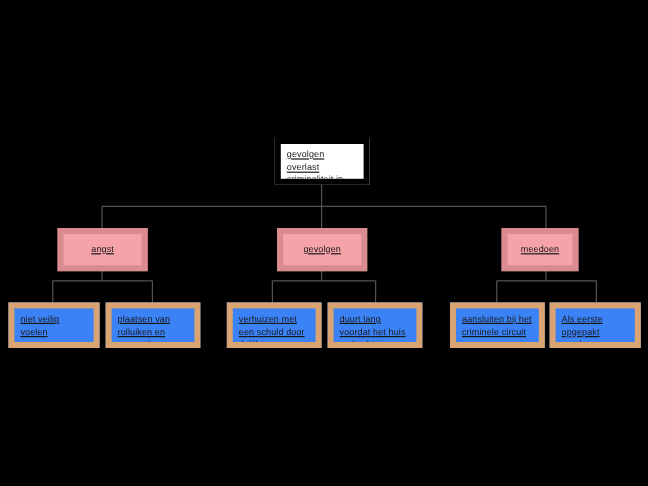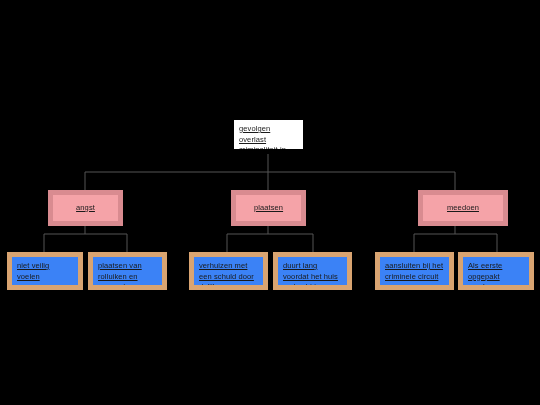--- a/index.html
+++ b/index.html
@@ -90,23 +90,23 @@
   </svg>
 
   <div class="node root" style="left:229px; top:115px; width:79px; height:39px;">
     <span>gevolgen overlast criminaliteit in eigen wijk</span>
   </div>
 
   <div class="node level1" style="left:48px; top:190px; width:75px; height:26px;">
     <span>angst</span>
   </div>
   <div class="node level1" style="left:231px; top:190px; width:75px; height:26px;">
-    <span>plaatsen</span>
+    <span>gevolgen</span>
   </div>
-  <div class="node level1" style="left:418px; top:190px; width:90px; height:26px;text-align:right;">
+  <div class="node level1" style="left:418px; top:190px; width:64px; height:26px;text-align:right;">
     <span>meedoen</span>
   </div>
 
   <div class="node level2" style="left:7px; top:252px; width:76px; height:38px; display:flex; align-items:flex-start;">
     <span>niet veilig voelen</span>
   </div>
   <div class="node level2" style="left:88px; top:252px; width:79px; height:38px;">
     <span>plaatsen van rolluiken en camera's</span>
   </div>
 

